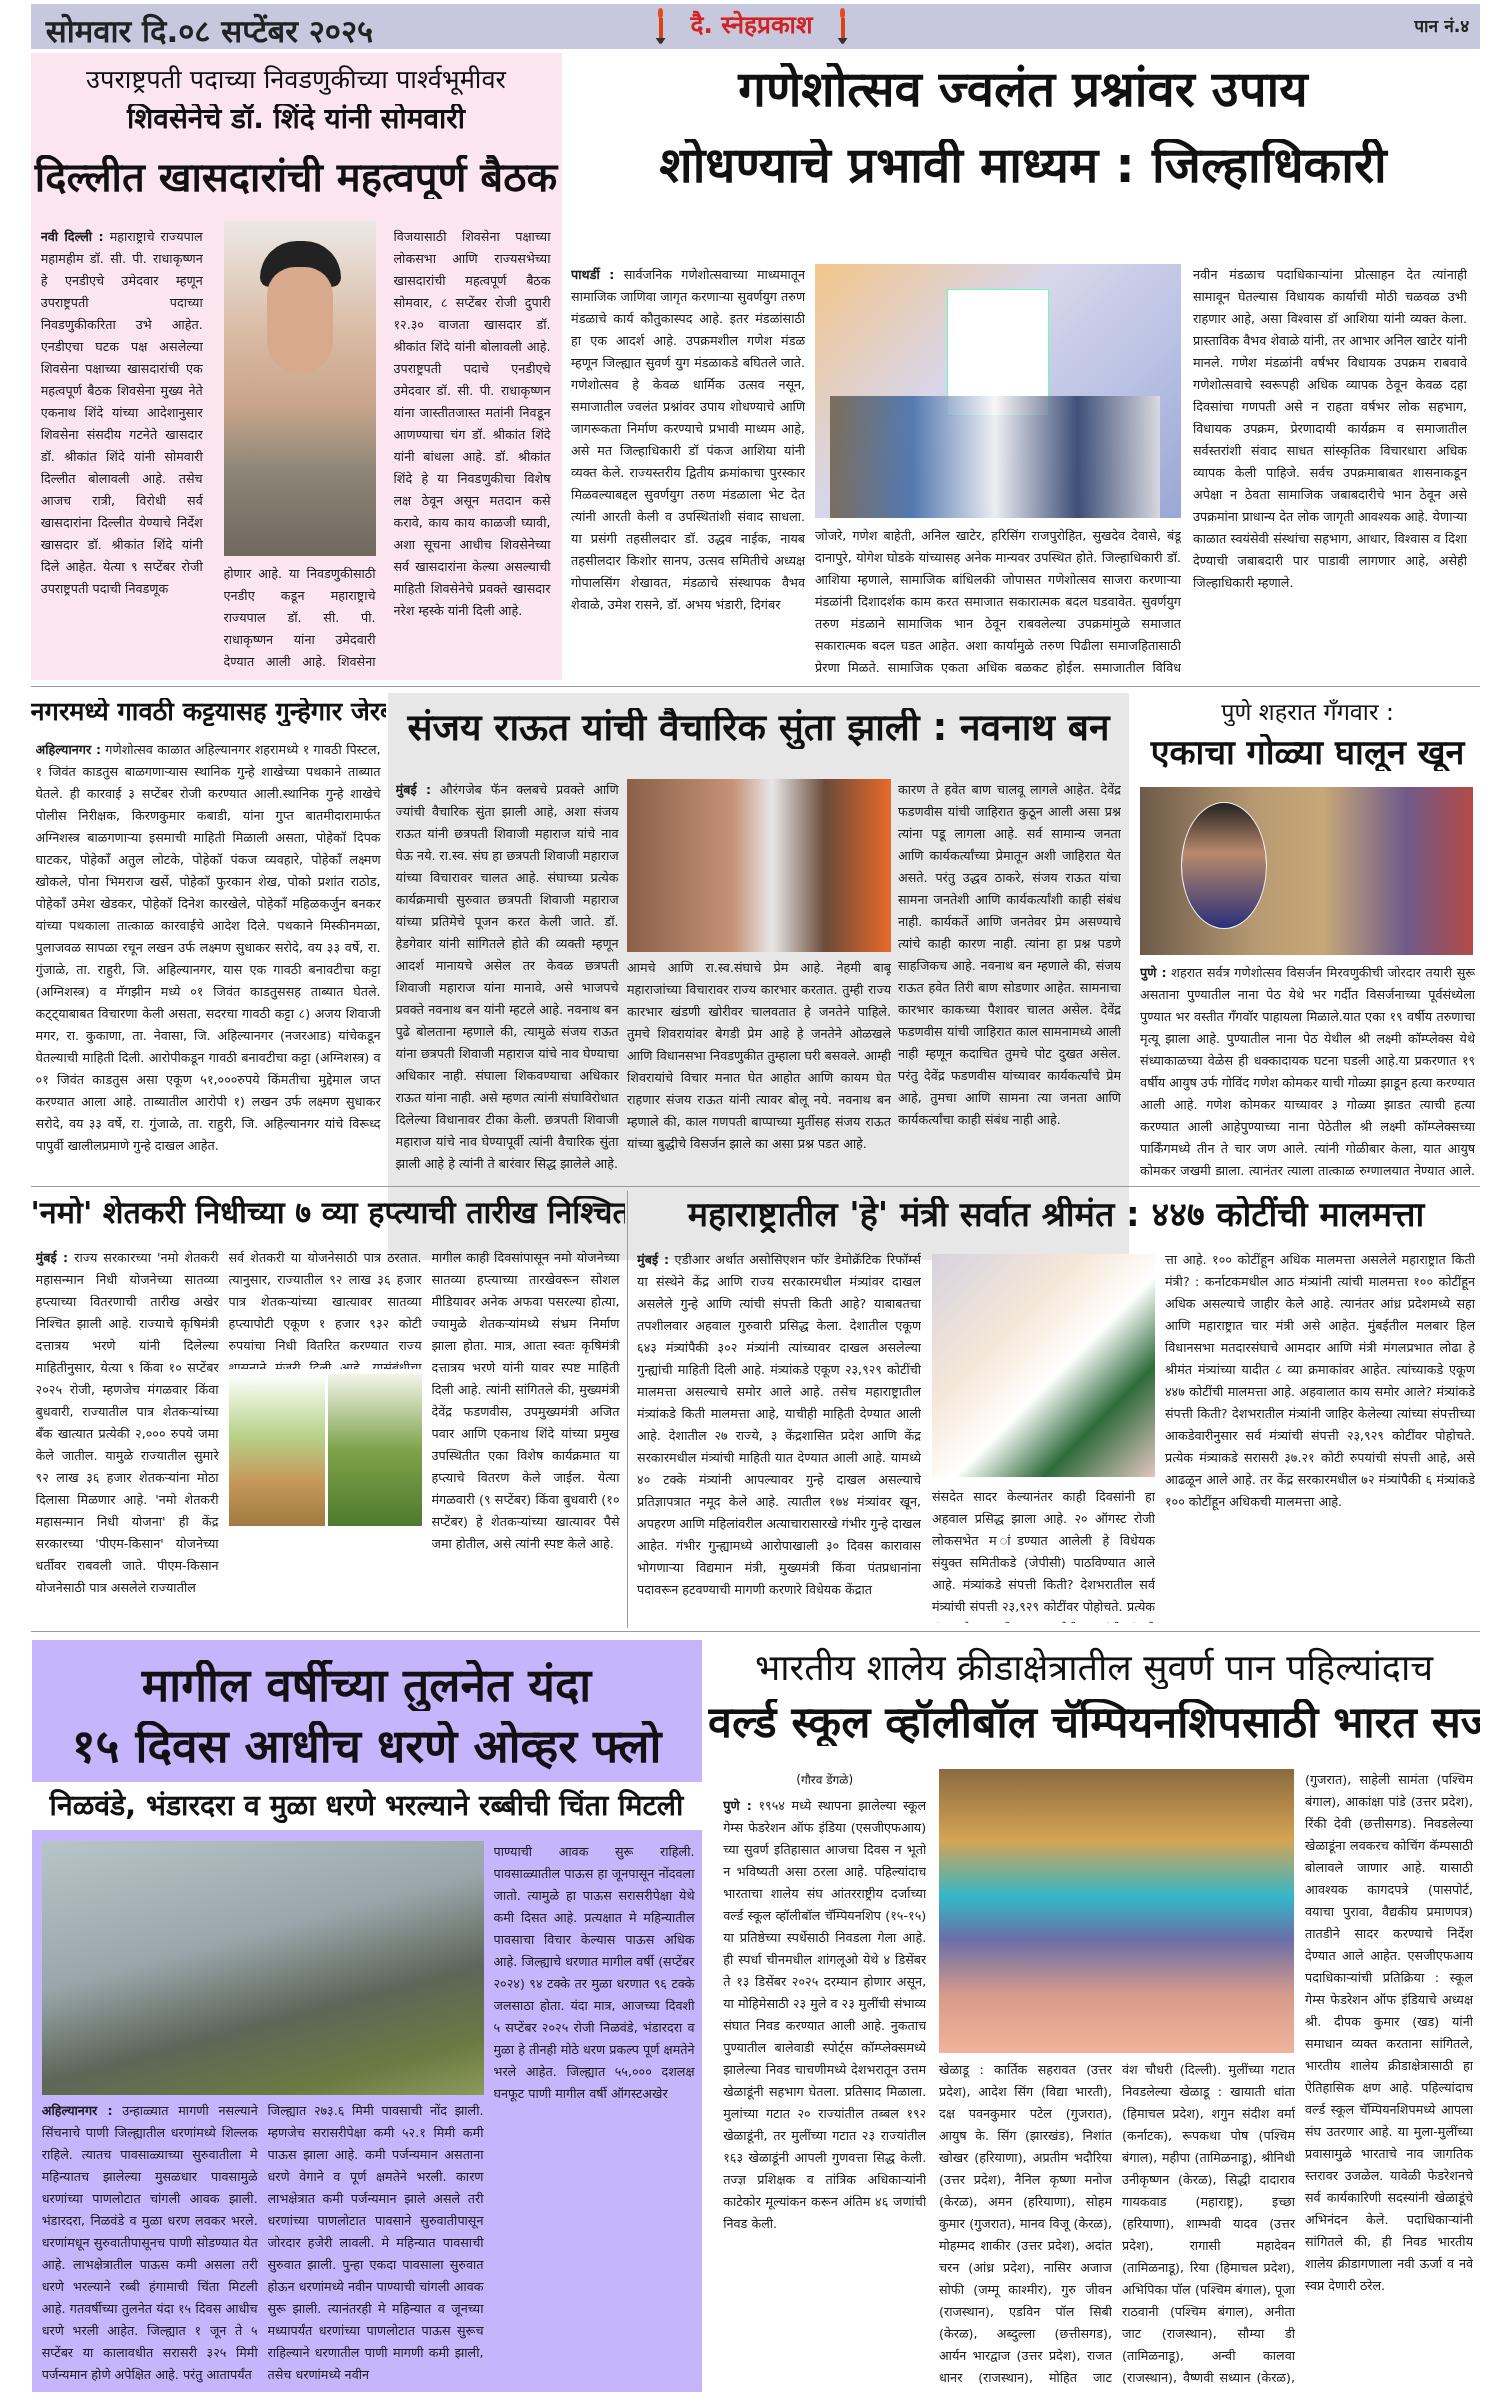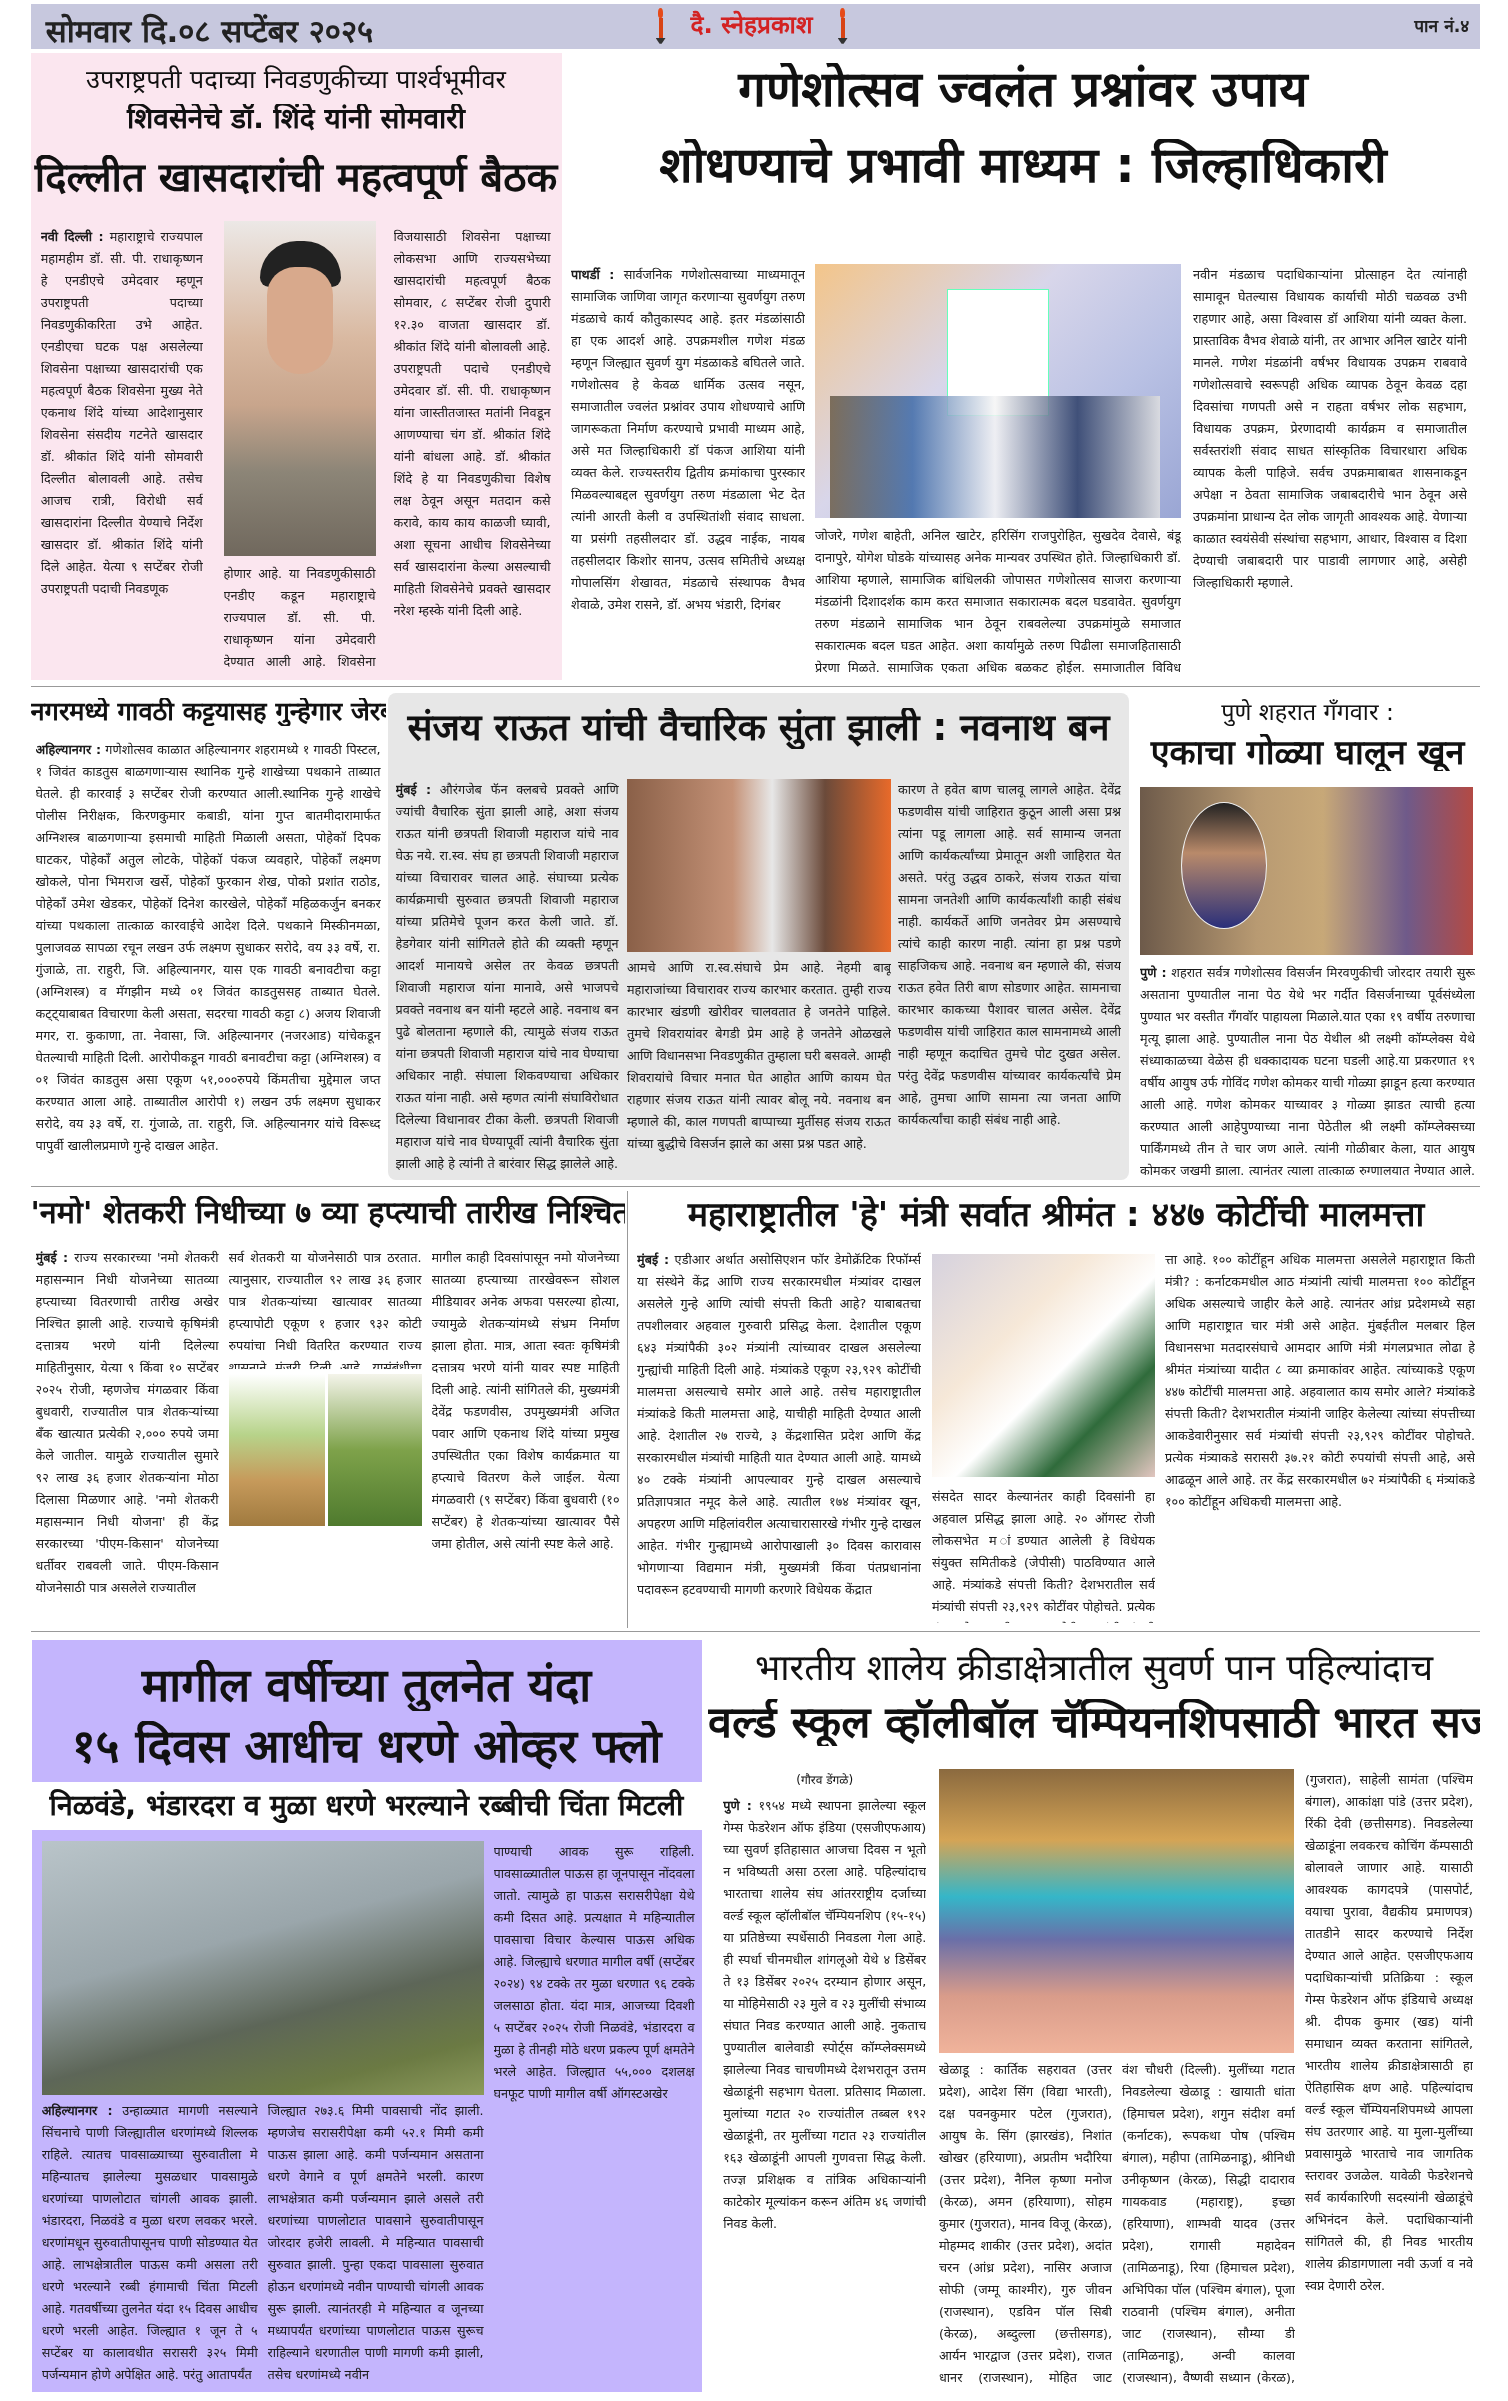--- a/index.html
+++ b/index.html
@@ -69,21 +69,21 @@
   <div class="abs col" style="left:627px;top:211px;width:274px;height:414px;">नवीन मंडळाच पदाधिकाऱ्यांना प्रोत्साहन देत त्यांनाही सामावून घेतल्यास विधायक कार्याची मोठी चळवळ उभी राहणार आहे, असा विश्वास डॉ आशिया यांनी व्यक्त केला. प्रास्ताविक वैभव शेवाळे यांनी, तर आभार अनिल खाटेर यांनी मानले. गणेश मंडळांनी वर्षभर विधायक उपक्रम राबवावे गणेशोत्सवाचे स्वरूपही अधिक व्यापक ठेवून केवळ दहा दिवसांचा गणपती असे न राहता वर्षभर लोक सहभाग, विधायक उपक्रम, प्रेरणादायी कार्यक्रम व समाजातील सर्वस्तरांशी संवाद साधत सांस्कृतिक विचारधारा अधिक व्यापक केली पाहिजे. सर्वच उपक्रमाबाबत शासनाकडून अपेक्षा न ठेवता सामाजिक जबाबदारीचे भान ठेवून असे उपक्रमांना प्राधान्य देत लोक जागृती आवश्यक आहे. येणाऱ्या काळात स्वयंसेवी संस्थांचा सहभाग, आधार, विश्वास व दिशा देण्याची जबाबदारी पार पाडावी लागणार आहे, असेही जिल्हाधिकारी म्हणाले.</div>
 </div>
 
 <div class="abs hrule" style="left:30.5px;top:686px;width:1449px;"></div>
 
 <div class="abs" style="left:30.5px;top:693px;width:355px;height:487px;">
   <div class="abs hl" style="left:0;top:5.1px;width:355px;font-size:25.4px;">नगरमध्ये गावठी कट्टयासह गुन्हेगार जेरबंद</div>
   <div class="abs col" style="left:5.1px;top:46px;width:345px;height:437px;"><b>अहिल्यानगर :</b> <span>गणेशोत्सव काळात अहिल्यानगर शहरामध्ये १ गावठी पिस्टल, १ जिवंत काडतुस बाळगणाऱ्यास स्थानिक गुन्हे शाखेच्या पथकाने ताब्यात घेतले. ही कारवाई ३ सप्टेंबर रोजी करण्यात आली.स्थानिक गुन्हे शाखेचे पोलीस निरीक्षक, किरणकुमार कबाडी, यांना गुप्त बातमीदारामार्फत अग्निशस्त्र बाळगणाऱ्या इसमाची माहिती मिळाली असता, पोहेकॉ दिपक घाटकर, पोहेकॉं अतुल लोटके, पोहेकॉ पंकज व्यवहारे, पोहेकॉं लक्ष्मण खोकले, पोना भिमराज खर्से, पोहेकॉ फुरकान शेख, पोको प्रशांत राठोड, पोहेकॉं उमेश खेडकर, पोहेकॉ दिनेश कारखेले, पोहेकॉं महिळकर्जुन बनकर यांच्या पथकाला तात्काळ कारवाईचे आदेश दिले. पथकाने मिस्कीनमळा, पुलाजवळ सापळा रचून लखन उर्फ लक्ष्मण सुधाकर सरोदे, वय ३३ वर्षे, रा. गुंजाळे, ता. राहुरी, जि. अहिल्यानगर, यास एक गावठी बनावटीचा कट्टा (अग्निशस्त्र) व मॅगझीन मध्ये ०१ जिवंत काडतुससह ताब्यात घेतले. कट्ट्याबाबत विचारणा केली असता, सदरचा गावठी कट्टा ८) अजय शिवाजी मगर, रा. कुकाणा, ता. नेवासा, जि. अहिल्यानगर (नजरआड) यांचेकडून घेतल्याची माहिती दिली. आरोपीकडून गावठी बनावटीचा कट्टा (अग्निशस्त्र) व ०१ जिवंत काडतुस असा एकूण ५१,०००रुपये किंमतीचा मुद्देमाल जप्त करण्यात आला आहे. ताब्यातील आरोपी १) लखन उर्फ लक्ष्मण सुधाकर सरोदे, वय ३३ वर्षे, रा. गुंजाळे, ता. राहुरी, जि. अहिल्यानगर यांचे विरूध्द पापुर्वी खालीलप्रमाणे गुन्हे दाखल आहेत.</span></div>
 </div>
 
-<div class="abs grey" style="left:388px;top:693px;width:741px;height:487px;border-radius:8px;">
+<div class="abs grey" style="left:388px;top:693px;width:741px;height:567px;">
   <div class="abs hl" style="left:0;top:15.2px;width:741px;font-size:37px;">संजय राऊत यांची वैचारिक सुंता झाली : नवनाथ बन</div>
   <div class="abs col" style="left:7.6px;top:86px;width:223px;height:396px;"><b>मुंबई :</b> <span>औरंगजेब फॅन क्लबचे प्रवक्ते आणि ज्यांची वैचारिक सुंता झाली आहे, अशा संजय राऊत यांनी छत्रपती शिवाजी महाराज यांचे नाव घेऊ नये. रा.स्व. संघ हा छत्रपती शिवाजी महाराज यांच्या विचारावर चालत आहे. संघाच्या प्रत्येक कार्यक्रमाची सुरुवात छत्रपती शिवाजी महाराज यांच्या प्रतिमेचे पूजन करत केली जाते. डॉ. हेडगेवार यांनी सांगितले होते की व्यक्ती म्हणून आदर्श मानायचे असेल तर केवळ छत्रपती शिवाजी महाराज यांना मानावे, असे भाजपचे प्रवक्ते नवनाथ बन यांनी म्हटले आहे. नवनाथ बन पुढे बोलताना म्हणाले की, त्यामुळे संजय राऊत यांना छत्रपती शिवाजी महाराज यांचे नाव घेण्याचा अधिकार नाही. संघाला शिकवण्याचा अधिकार राऊत यांना नाही. असे म्हणत त्यांनी संघाविरोधात दिलेल्या विधानावर टीका केली. छत्रपती शिवाजी महाराज यांचे नाव घेण्यापूर्वी त्यांनी वैचारिक सुंता झाली आहे हे त्यांनी ते बारंवार सिद्ध झालेले आहे.</span></div>
   <div class="abs photo" style="left:239px;top:86px;width:264px;height:173px;background:linear-gradient(90deg,#8a6048 0%,#c59277 40%,#e7e7e7 55%,#6b4a3a 75%,#e86a2a 100%);"></div>
   <div class="abs col" style="left:239px;top:264px;width:264px;height:218px;">आमचे आणि रा.स्व.संघाचे प्रेम आहे. नेहमी बाबू महाराजांच्या विचारावर राज्य कारभार करतात. तुम्ही राज्य कारभार खंडणी खोरीवर चालवतात हे जनतेने पाहिले. तुमचे शिवरायांवर बेगडी प्रेम आहे हे जनतेने ओळखले आणि विधानसभा निवडणुकीत तुम्हाला घरी बसवले. आम्ही शिवरायांचे विचार मनात घेत आहोत आणि कायम घेत राहणार संजय राऊत यांनी त्यावर बोलू नये. नवनाथ बन म्हणाले की, काल गणपती बाप्पाच्या मुर्तीसह संजय राऊत यांच्या बुद्धीचे विसर्जन झाले का असा प्रश्न पडत आहे.</div>
   <div class="abs col" style="left:510px;top:86px;width:223px;height:396px;">कारण ते हवेत बाण चालवू लागले आहेत. देवेंद्र फडणवीस यांची जाहिरात कुठून आली असा प्रश्न त्यांना पडू लागला आहे. सर्व सामान्य जनता आणि कार्यकर्त्यांच्या प्रेमातून अशी जाहिरात येत असते. परंतु उद्धव ठाकरे, संजय राऊत यांचा सामना जनतेशी आणि कार्यकर्त्यांशी काही संबंध नाही. कार्यकर्ते आणि जनतेवर प्रेम असण्याचे त्यांचे काही कारण नाही. त्यांना हा प्रश्न पडणे साहजिकच आहे. नवनाथ बन म्हणाले की, संजय राऊत हवेत तिरी बाण सोडणार आहेत. सामनाचा कारभार काकच्या पैशावर चालत असेल. देवेंद्र फडणवीस यांची जाहिरात काल सामनामध्ये आली नाही म्हणून कदाचित तुमचे पोट दुखत असेल. परंतु देवेंद्र फडणवीस यांच्यावर कार्यकर्त्यांचे प्रेम आहे, तुमचा आणि सामना त्या जनता आणि कार्यकर्त्यांचा काही संबंध नाही आहे.</div>
 </div>
 
 <div class="abs" style="left:1135px;top:693px;width:345px;height:487px;">
   <div class="abs kicker" style="left:0;top:5.1px;width:345px;font-size:23.4px;">पुणे शहरात गँगवार :</div>
   <div class="abs hl" style="left:0;top:41px;width:345px;font-size:34px;">एकाचा गोळ्या घालून खून</div>

